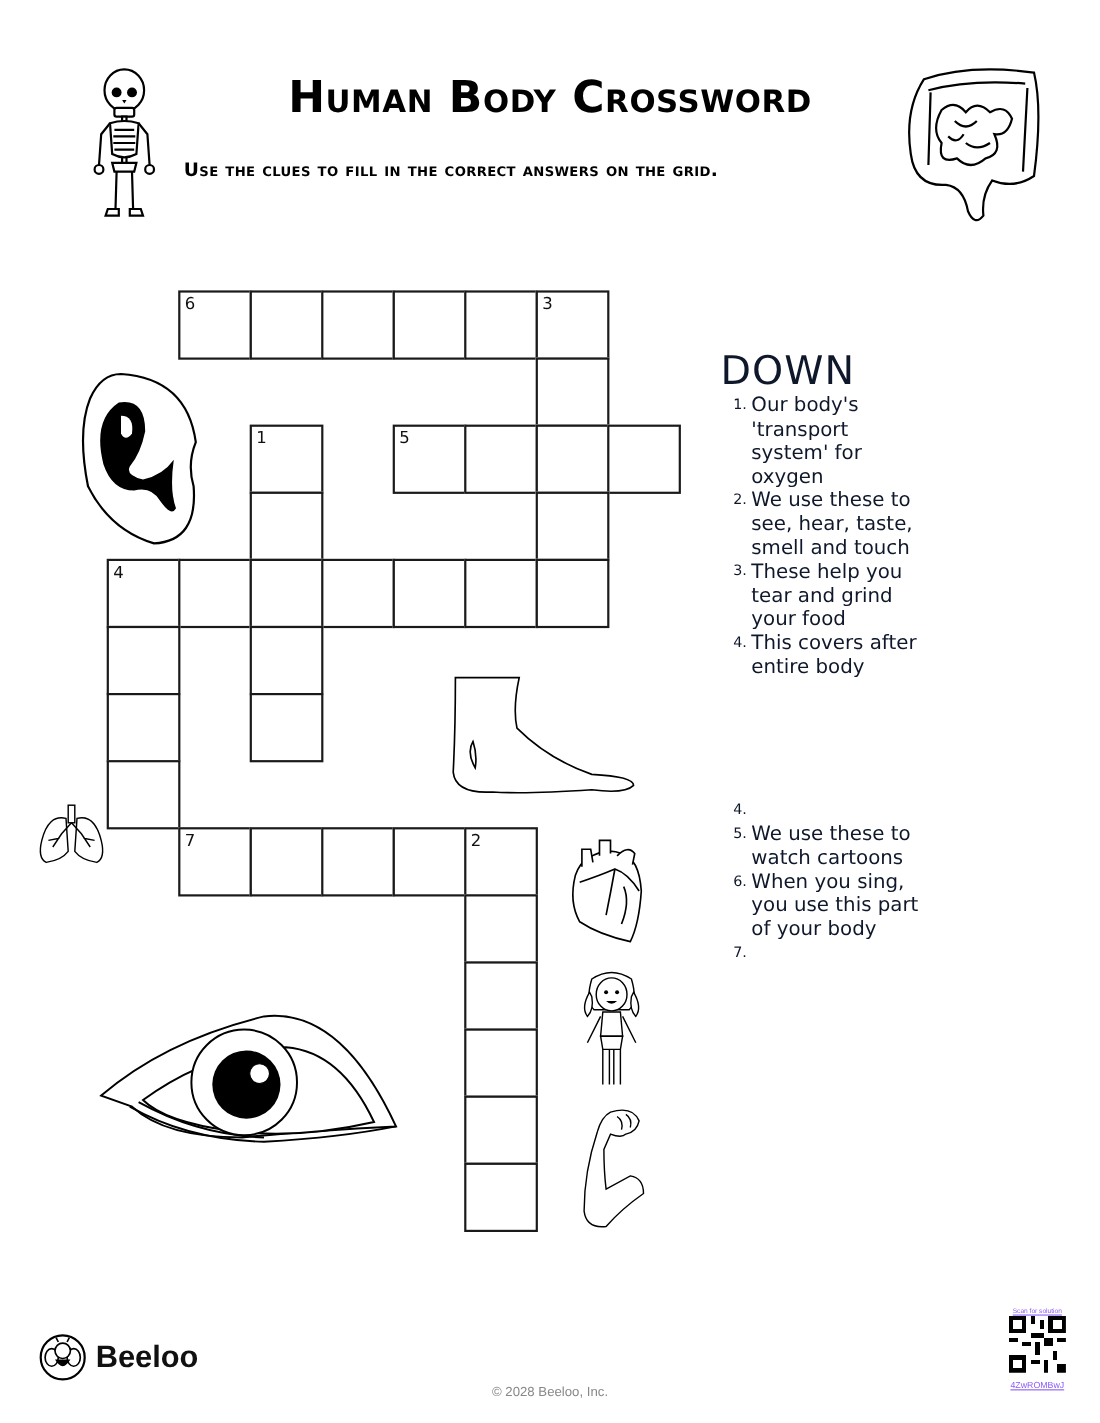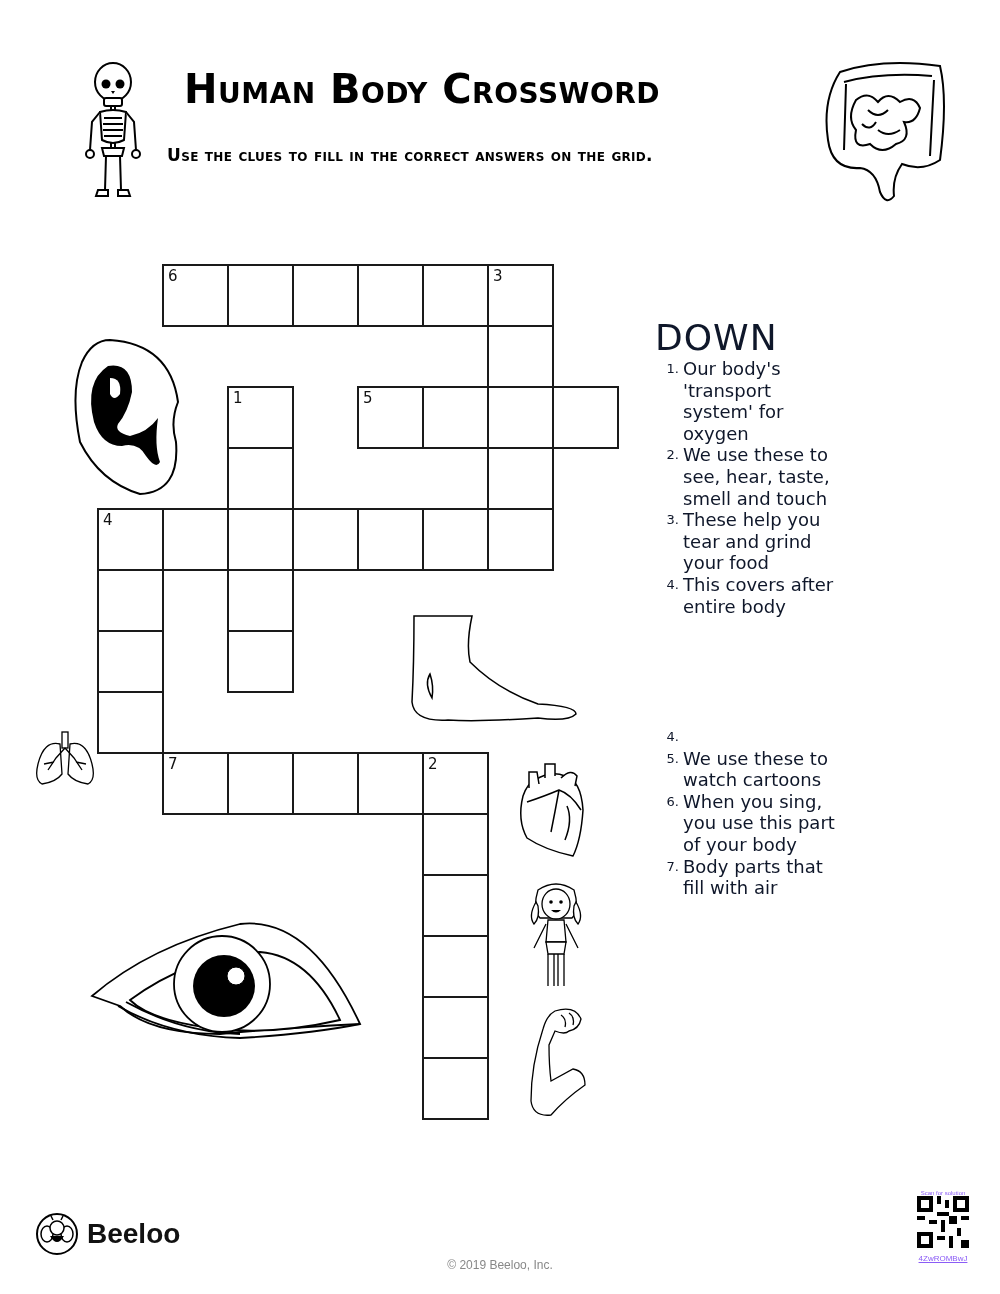--- a/index.html
+++ b/index.html
@@ -1,17 +1,17 @@
 <!DOCTYPE html>
 <html><head>
 <meta charset="utf-8">
 <style>
   html, body { margin:0; padding:0; background:#ffffff; }
   body { width:1000px; height:1294px; position:relative; overflow:hidden; font-family:"DejaVu Sans", sans-serif; color:#111; }
-  .title { position:absolute; left:0; width:844px; top:66px; text-align:center; font-family:"DejaVu Sans", sans-serif; font-weight:bold; font-size:40px; letter-spacing:0.5px; font-variant:small-caps; color:#000; }
+  .title { position:absolute; left:0; width:1000px; top:66px; text-align:center; font-family:"DejaVu Sans", sans-serif; font-weight:bold; font-size:40px; letter-spacing:0.5px; font-variant:small-caps; color:#000; }
   .subtitle { position:absolute; left:0; width:820px; top:145px; text-align:center; font-family:"DejaVu Sans", sans-serif; font-weight:bold; font-size:17px; font-variant:small-caps; letter-spacing:0.3px; color:#000; }
   .cell { position:absolute; box-sizing:border-box; border:2px solid #1a1a1a; background:#fff; margin-left:-1px; margin-top:-1px; }
   .cell .num { position:absolute; left:4px; top:1px; font-size:15px; font-family:"DejaVu Sans", sans-serif; color:#111; }
   .clues { position:absolute; left:655px; font-family:"DejaVu Sans", sans-serif; color:#0f172a; }
   .clue-head { font-size:36px; font-weight:normal; letter-spacing:1px; line-height:40px; }
   .clue { font-size:18px; line-height:21.6px; display:flex; }
   .clue .cn { font-size:13px; width:24px; flex:none; text-align:right; padding-right:4px; }
   .clue .ct { width:160px; }
   .art { position:absolute; }
   .footer-logo { position:absolute; left:35px; top:1212px; display:flex; align-items:center; }
@@ -198,37 +198,36 @@
       <div class="clue">
         <span class="cn">5.</span>
         <span class="ct">We use these to watch cartoons</span>
       </div>
       <div class="clue">
         <span class="cn">6.</span>
         <span class="ct">When you sing, you use this part of your body</span>
       </div>
       <div class="clue">
         <span class="cn">7.</span>
-        <span class="ct">Body parts that fill with air</span>
       </div>
     </div>
 </div>
 
 <div class="footer-logo">
   <svg width="44" height="44" viewBox="0 0 44 44">
     <circle cx="22" cy="22" r="20" fill="#fff" stroke="#000" stroke-width="2"></circle>
     <ellipse cx="12" cy="22" rx="6" ry="8" fill="#fff" stroke="#000" stroke-width="1.5"></ellipse>
     <ellipse cx="32" cy="22" rx="6" ry="8" fill="#fff" stroke="#000" stroke-width="1.5"></ellipse>
     <circle cx="22" cy="16" r="7" fill="#fff" stroke="#000" stroke-width="1.5"></circle>
     <path d="M15 24 Q22 36 29 24 Z" fill="#000"></path>
     <path d="M18 8 L16 4 M26 8 L28 4" stroke="#000" stroke-width="1.5"></path>
   </svg>
   <span class="brand">Beeloo</span>
 </div>
-<div class="copyright">© 2019 Beeloo, Inc.</div>
+<div class="copyright">© 2028 Beeloo, Inc.</div>
 <div class="qr-wrap">
   <div class="qtxt">Scan for solution</div>
   <svg width="52" height="52" viewBox="0 0 13 13" shape-rendering="crispEdges">
     <rect width="13" height="13" fill="#fff"></rect>
     <g fill="#000">
       <rect x="0" y="0" width="4" height="4"></rect>
         <rect x="1" y="1" width="2" height="2" fill="#fff"></rect>
       <rect x="9" y="0" width="4" height="4"></rect>
         <rect x="10" y="1" width="2" height="2" fill="#fff"></rect>
       <rect x="0" y="9" width="4" height="4"></rect>

